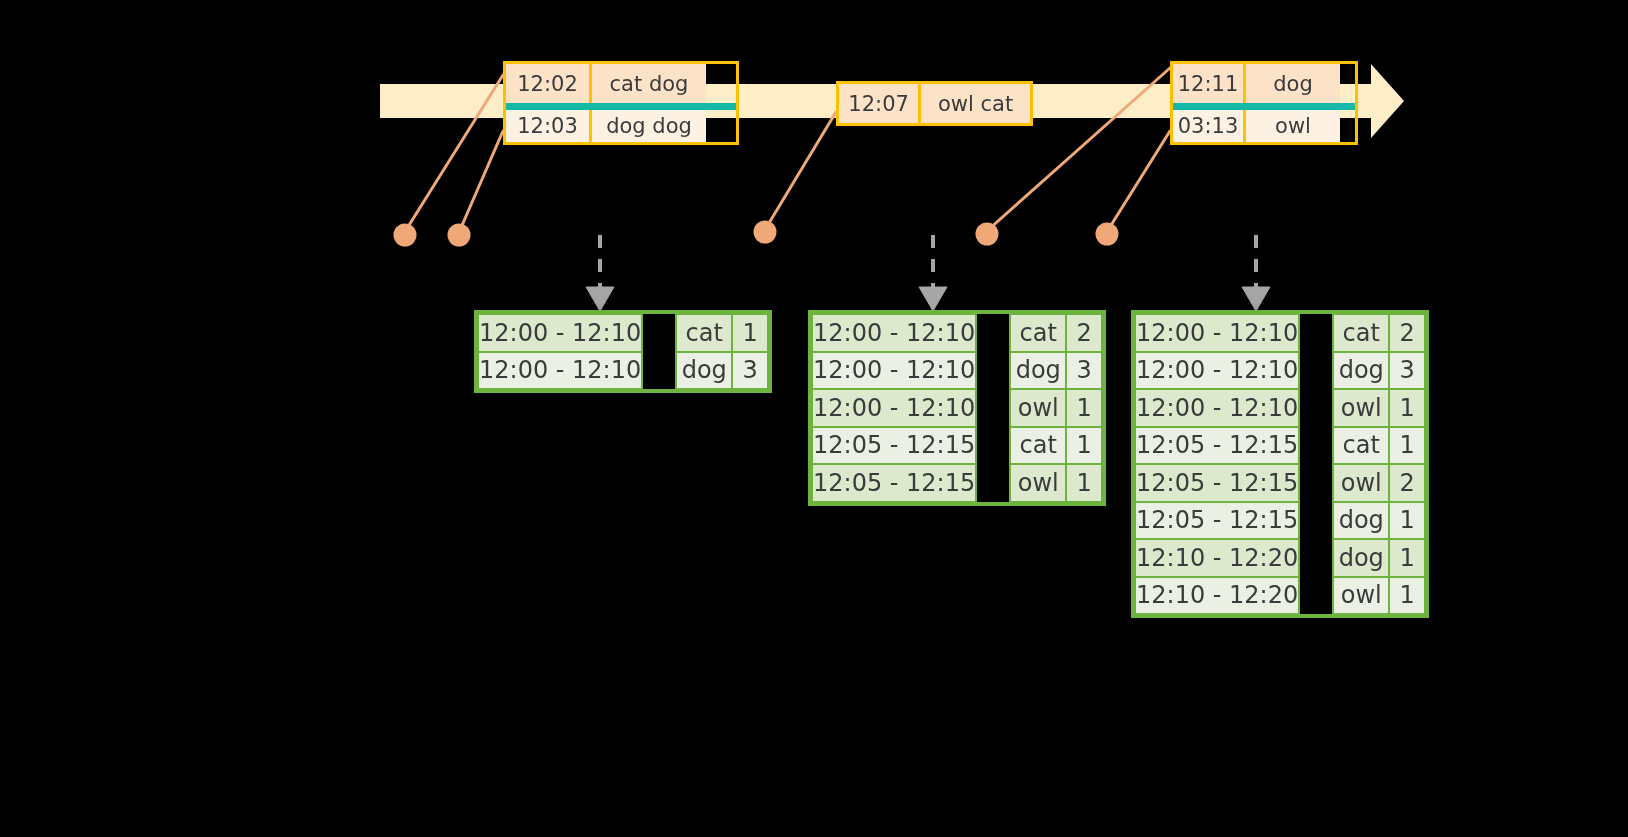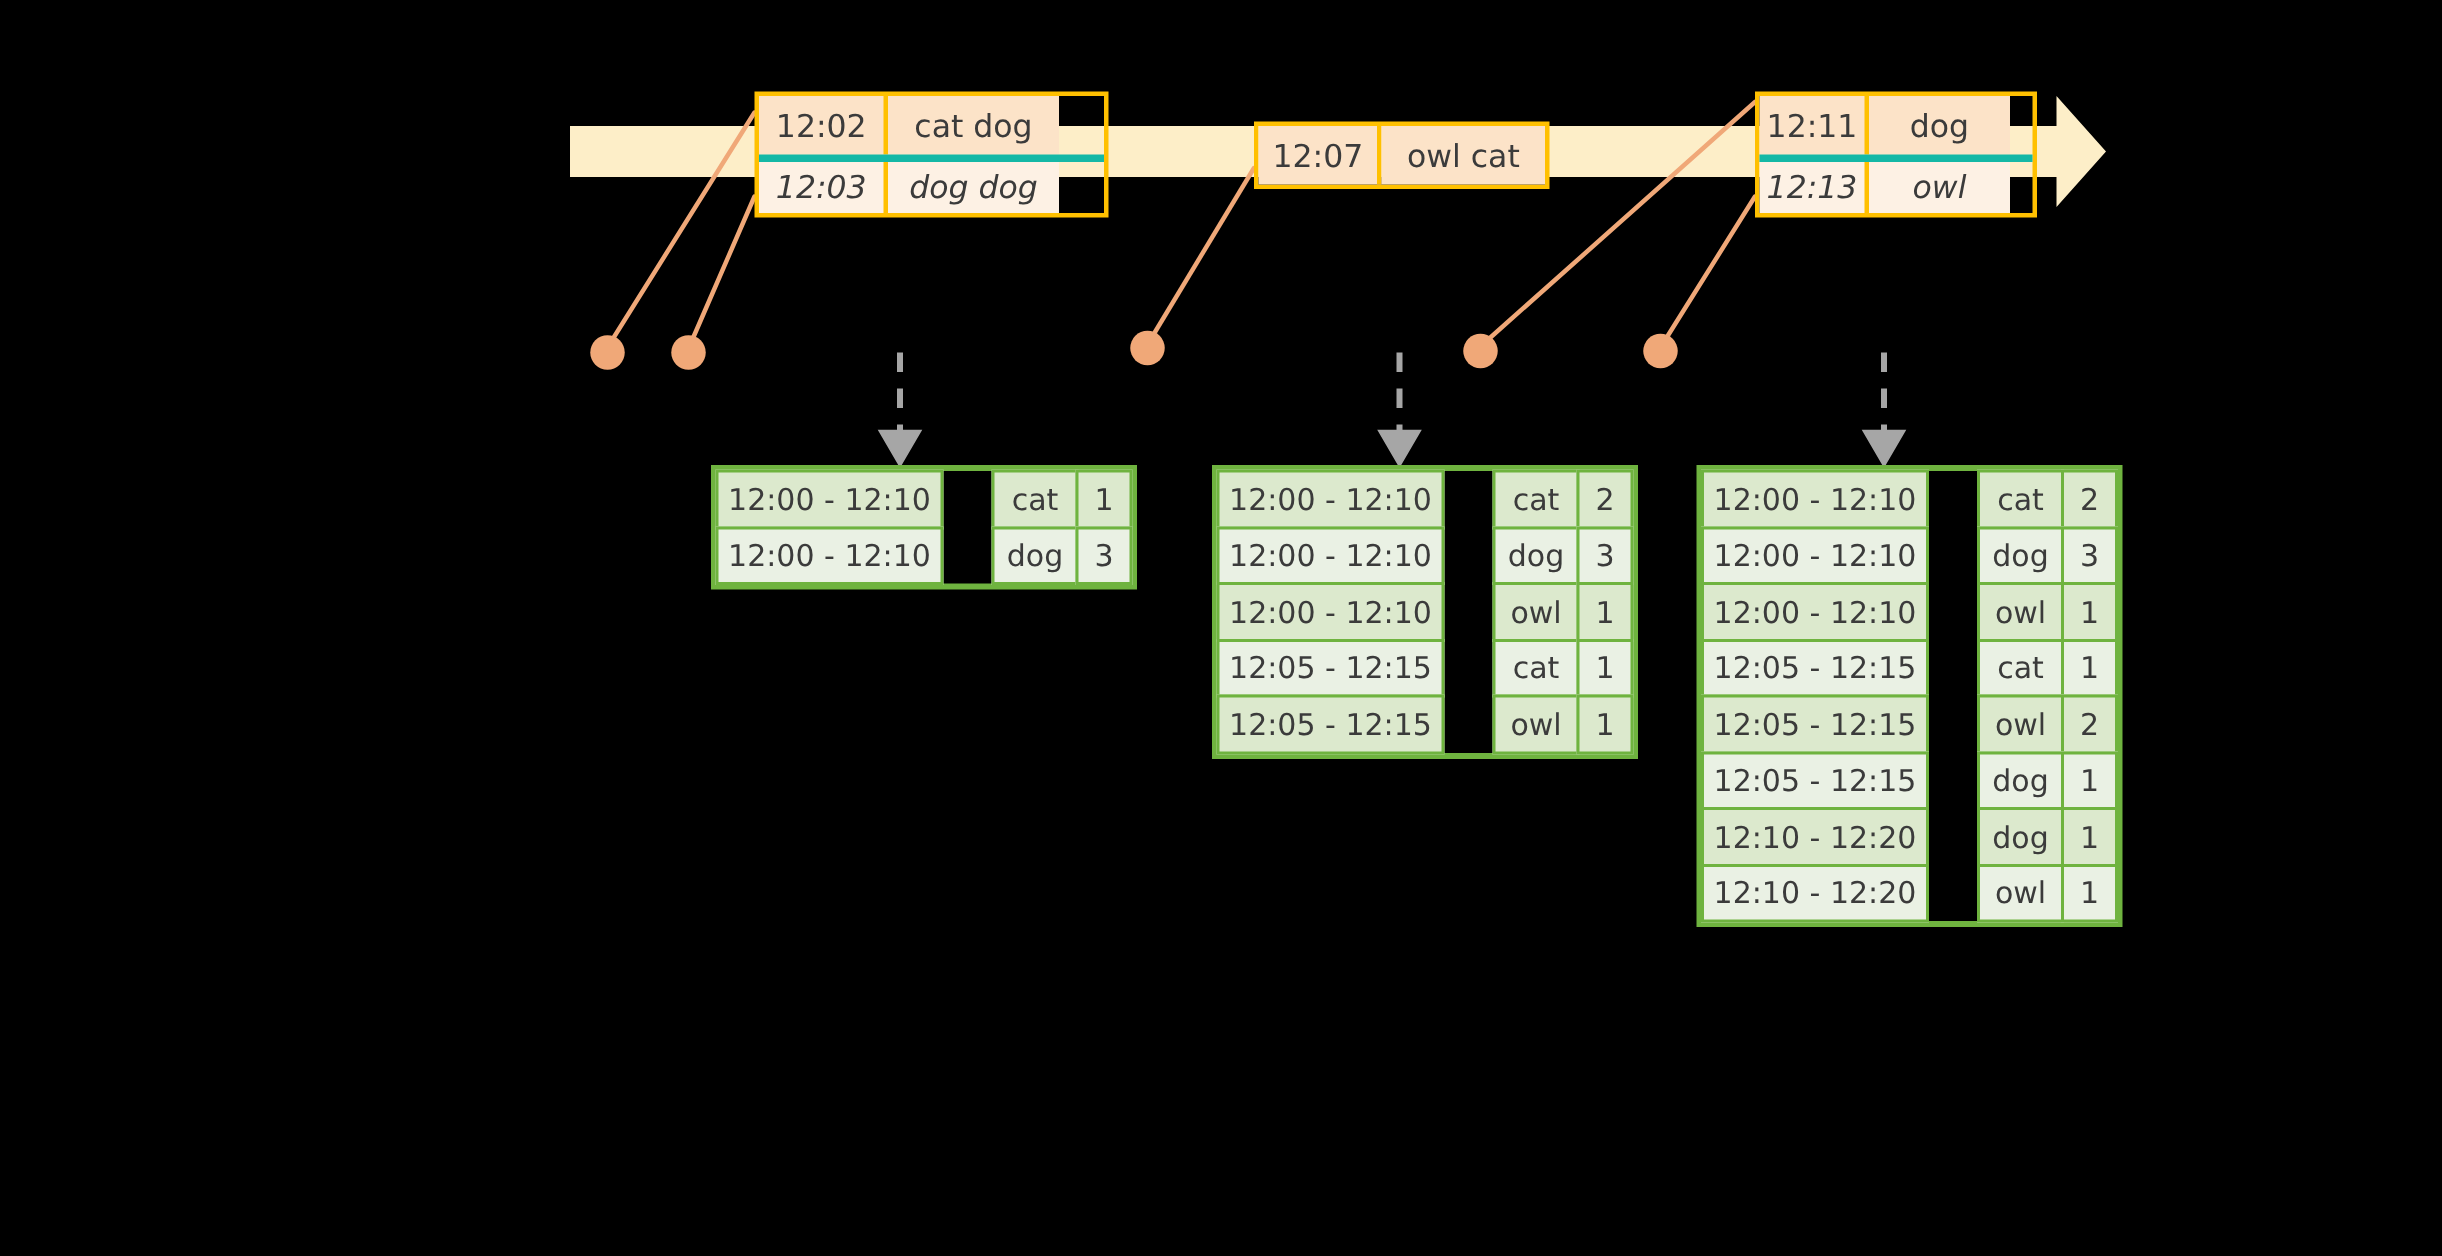--- a/index.html
+++ b/index.html
@@ -34,21 +34,21 @@
     border: 3px solid #FFC000;
     box-sizing: border-box;
     display: flex;
     flex-direction: column;
   }
   .event-row {
     display: flex;
     height: 39px;
     box-sizing: border-box;
   }
-  .event-row + .event-row { border-top: 5px solid #14b8a6; font-style: italic; }
+  .event-row + .event-row { border-top: 7px solid #14b8a6; }
   .event-cell {
     display: flex;
     align-items: center;
     justify-content: center;
     font-size: 21px;
     color: #3b3b3b;
     box-sizing: border-box;
     white-space: nowrap;
   }
   .event-cell.time { width: 86px; border-right: 3px solid #FFC000; }
@@ -66,21 +66,21 @@
   }
   .grow {
     display: flex;
     height: 37.5px;
     box-sizing: border-box;
   }
   .gcell {
     display: flex;
     align-items: center;
     justify-content: center;
-    font-size: 20px;
+    font-size: 24px;
     color: #3b3b3b;
     box-sizing: border-box;
     border: 2px solid #6FB33F;
     margin: -1px;
     white-space: nowrap;
   }
   .gcell.window { flex: 0 0 152px; }
   .gcell.key    { flex: 0 0 58px; margin-left: 33px; }
   .gcell.count  { flex: 0 0 38px; }
   .g-dark  { background: #DCE9CD; }
@@ -146,21 +146,21 @@
       <div class="event-cell payload shade-a">owl cat</div>
     </div>
   </div>
 
   <div class="event-box" style="left:1170px; top:61px; width:188px;">
     <div class="event-row">
       <div class="event-cell time shade-a" style="width:73px">12:11</div>
       <div class="event-cell payload shade-a" style="width:94px">dog</div>
     </div>
     <div class="event-row">
-      <div class="event-cell time shade-b" style="width:73px">12:13</div>
+      <div class="event-cell time shade-b" style="width:73px">03:13</div>
       <div class="event-cell payload shade-b" style="width:94px">owl</div>
     </div>
   </div>
 
   <div class="gtable" style="left:474px; top:310px;">
       <div class="grow">
         <div class="gcell window g-dark">12:00 - 12:10</div>
         <div class="gcell key g-dark">cat</div>
         <div class="gcell count g-dark">1</div>
       </div>

